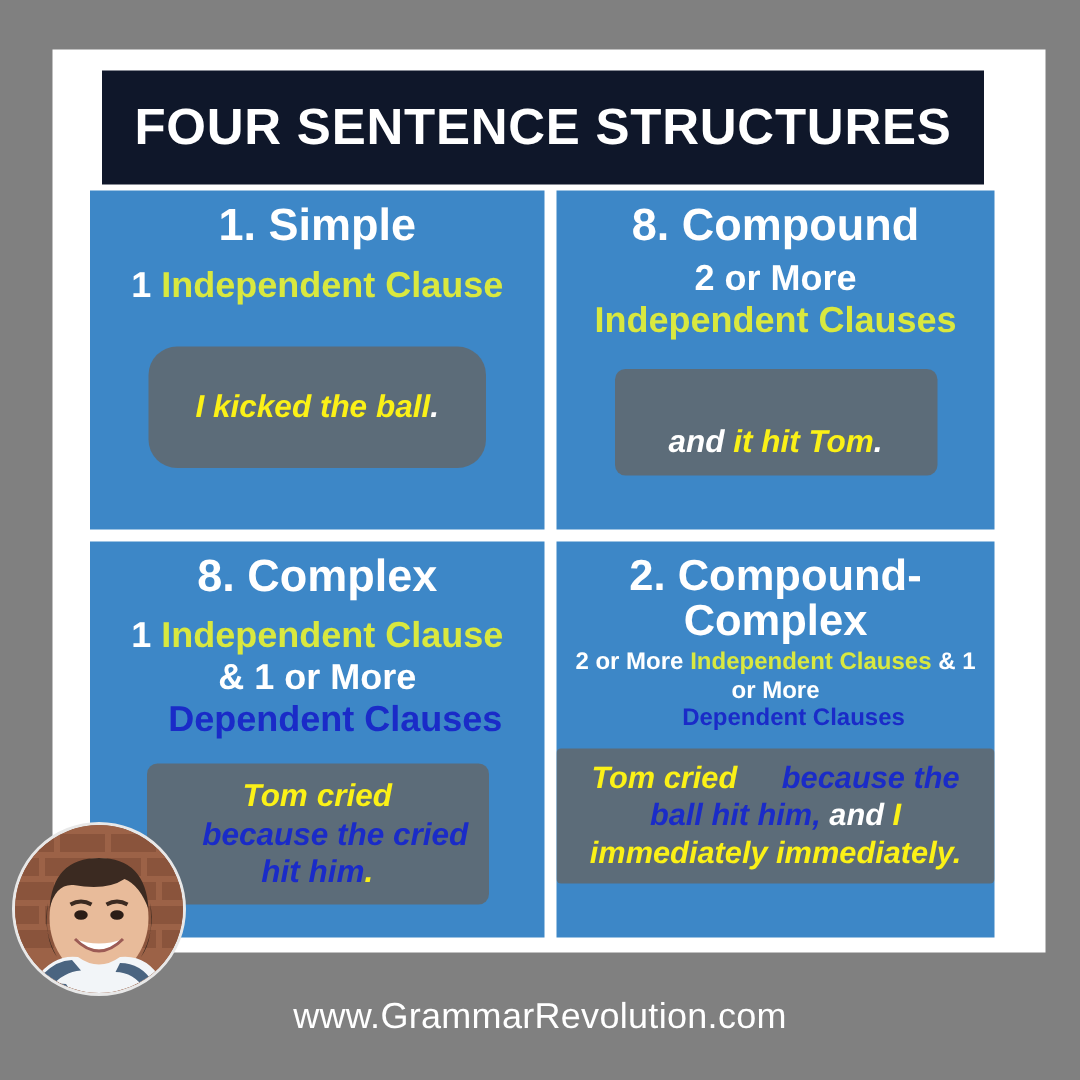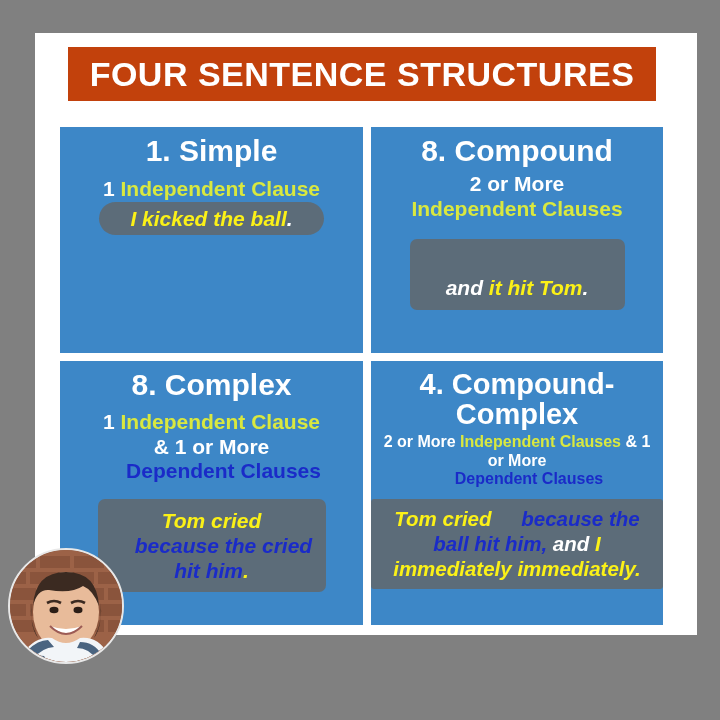--- a/index.html
+++ b/index.html
@@ -25,22 +25,22 @@
     top: 33px;
     width: 662px;
     height: 602px;
     background: #ffffff;
   }
   .title-banner {
     position: absolute;
     left: 33px;
     top: 14px;
     width: 588px;
-    height: 54px;
-    background: #c2410c;
+    height: 76px;
+    background: #0f172a;
     display: flex;
     align-items: center;
     justify-content: center;
   }
   .title-text {
     color: #ffffff;
     font-size: 34px;
     font-weight: bold;
     letter-spacing: 0.5px;
     white-space: nowrap;
@@ -73,21 +73,21 @@
     line-height: 1.04;
     text-align: center;
     margin: 0;
     padding: 2px 4px 0 4px;
   }
   .panel.q4 .panel-heading {
     font-size: 29px;
   }
   .panel-desc {
     color: #ffffff;
-    font-size: 21px;
+    font-size: 24px;
     font-weight: bold;
     line-height: 1.17;
     text-align: center;
     margin: 0;
     padding: 6px 4px 0 4px;
   }
   .panel.q1 .panel-desc { padding-top: 11px; }
   .panel.q3 .panel-desc { padding-top: 10px; }
   .panel.q4 .panel-desc {
     font-size: 16px;
@@ -103,21 +103,22 @@
     border-radius: 7px;
     color: #fbf117;
     font-size: 21px;
     font-weight: bold;
     font-style: italic;
     line-height: 1.2;
     text-align: center;
     box-sizing: border-box;
   }
   .panel.q1 .example-box {
-    padding: 4px 20px;
+    margin-top: 26px;
+    padding: 28px 20px;
     width: 225px;
     border-radius: 19px;
   }
   .panel.q2 .example-box {
     margin-top: 18px;
     padding: 10px 16px;
     width: 215px;
   }
   .panel.q3 .example-box {
     margin-top: 15px;
@@ -185,21 +186,21 @@
         <div class="example-box"><br><span class="wht">and </span><span class="yel">it hit Tom</span><span class="wht">.</span></div>
       </div>
 
       <div class="panel q3">
         <div class="panel-heading">8. Complex</div>
         <div class="panel-desc"><span class="wht">1 </span><span class="ind">Independent Clause</span><br><span class="wht">&amp; 1 or More</span><br><span class="dep">Dependent Clauses</span></div>
         <div class="example-box"><span class="yel">Tom cried </span><span class="dep">because the cried hit him</span><span class="yel">.</span></div>
       </div>
 
       <div class="panel q4">
-        <div class="panel-heading">4. Compound-Complex</div>
+        <div class="panel-heading">2. Compound-Complex</div>
         <div class="panel-desc"><span class="wht">2 or More </span><span class="ind">Independent Clauses</span><span class="wht"> &amp; 1 or More</span><br><span class="dep">Dependent Clauses</span></div>
         <div class="example-box"><span class="yel">Tom cried </span><span class="dep">because the ball hit him,</span><span class="wht"> and </span><span class="yel">I immediately immediately.</span></div>
       </div>
 
     </div>
   </div>
 
   <div class="avatar">
     <svg width="112" height="112" viewBox="0 0 112 112">
       <defs>
@@ -245,14 +246,17 @@
         <g fill="#4a6480">
           <path d="M18 100 q10 -10 20 -10 l6 7 q-12 1 -20 11 z"></path>
           <path d="M12 112 q10 -8 22 -6 l4 6 z"></path>
           <path d="M70 92 q14 0 22 13 l-5 5 q-8 -12 -20 -12 z"></path>
           <path d="M80 110 q8 -4 18 -1 l0 3 z"></path>
         </g>
       </g>
     </svg>
   </div>
 
+  <div class="footer">
+    <span class="footer-text">www.GrammarRevolution.com</span>
+  </div>
 
 </div>
 
 </body></html>

